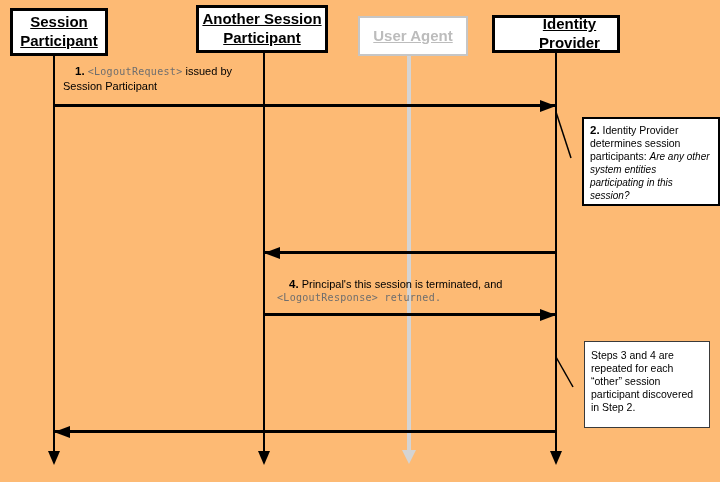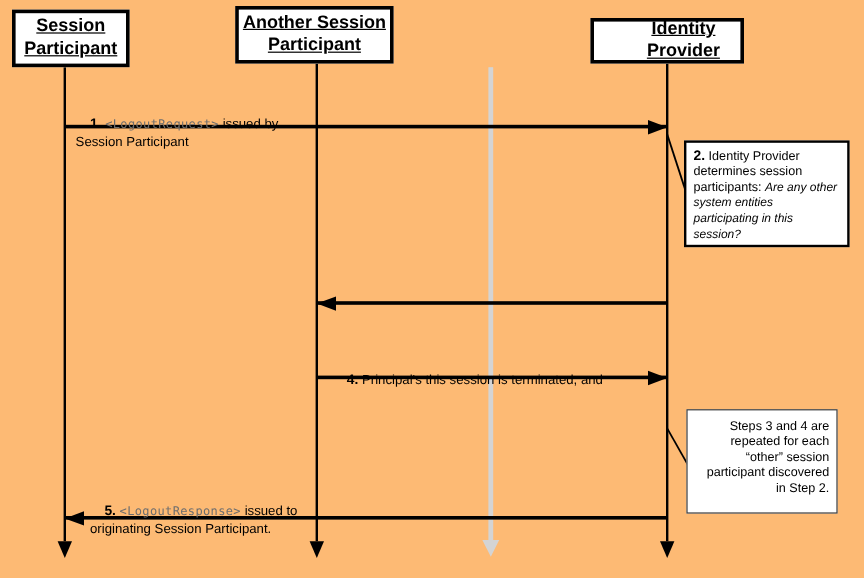--- a/index.html
+++ b/index.html
@@ -40,33 +40,33 @@
   .m1-line{left:54px; top:104px;width:502px;}
   .m1-head{left:540px;top:99.5px;}
   .m3-line{left:264px;top:251px;width:292px;}
   .m3-head{left:264px;top:246.5px;}
   .m4-line{left:264px;top:313px;width:292px;}
   .m4-head{left:540px;top:308.5px;}
   .m5-line{left:54px; top:430px;width:502px;}
   .m5-head{left:54px; top:425.5px;}
   
   .msg-label{position:absolute;font-size:11px;line-height:14px;color:#000;z-index:3;}
-  .msg-label .l1{padding-left:12px;margin-top:33px;}
+  .msg-label .l1{padding-left:12px;}
   .num{font-weight:bold;font-size:11.5px;}
   .mono{font-family:"DejaVu Sans Mono","Liberation Mono",monospace;
         font-size:10px;color:#6e6e6e;letter-spacing:0.3px;}
   .lab1{left:63px; top:64px; width:235px;}
   .lab3{left:277px;top:214px;width:300px;}
   .lab4{left:277px;top:277px;width:300px;}
   .lab5{left:75px; top:386px;width:245px;}
   
   .note{position:absolute;box-sizing:border-box;background:#fff;border:2px solid #000;
-        font-size:10.5px;line-height:13px;padding:5px 6px;z-index:4;}
+        font-size:10.5px;line-height:13px;padding:5px 6px;z-index:4;margin-left:12px;}
   .note-2{left:570px;top:117px;width:138px;height:89px;}
-  .note-3{left:572px;top:341px;width:126px;height:87px;border:1.5px solid #3a3a3a;padding-top:7px;text-align:right;}
+  .note-3{left:572px;top:341px;width:126px;height:87px;border:1.5px solid #3a3a3a;padding-top:7px;}
   .note .q{font-style:italic;font-size:10px;}
   
   .connectors{position:absolute;left:0;top:0;z-index:1;}
 </style>
 </head>
 <body>
 
 <div class="stage">
 
   <svg class="connectors" width="720" height="482">
@@ -84,20 +84,23 @@
   <div class="life-arrow la-idp"></div>
 
   <div class="actor actor-sp">
     <span class="lbl">Session
 Participant</span>
   </div>
   <div class="actor actor-asp">
     <span class="lbl">Another Session
 Participant</span>
   </div>
+  <div class="actor actor-ua">
+    <span class="lbl">User Agent</span>
+  </div>
   <div class="actor actor-idp">
     <span class="lbl">Identity Provider</span>
   </div>
 
   <div class="msg-label lab1">
     <div class="l1">
       <span class="num">1.</span>
       <span class="mono">&lt;LogoutRequest&gt;</span>
       <span> issued by</span>
     </div>
@@ -113,32 +116,25 @@
   <div class="msg-label lab3">
   </div>
   <div class="msg-line m3-line"></div>
   <div class="head head-left m3-head"></div>
 
   <div class="msg-label lab4">
     <div class="l1">
       <span class="num">4.</span>
       <span> Principal's this session is terminated, and</span>
     </div>
+    <div class="l2 mono">&lt;LogoutResponse&gt; returned.</div>
   </div>
   <div class="msg-line m4-line"></div>
   <div class="head head-right m4-head"></div>
 
   <div class="note note-3">
     <span>Steps 3 and 4 are repeated for each “other” session participant discovered in Step 2.</span>
   </div>
 
-  <div class="msg-label lab5">
-    <div class="l1">
-      <span class="num">5.</span>
-      <span class="mono">&lt;LogoutResponse&gt;</span>
-      <span> issued to</span>
-    </div>
-    <div class="l2">originating Session Participant.</div>
-  </div>
   <div class="msg-line m5-line"></div>
   <div class="head head-left m5-head"></div>
 
 </div>
 
 </body></html>

